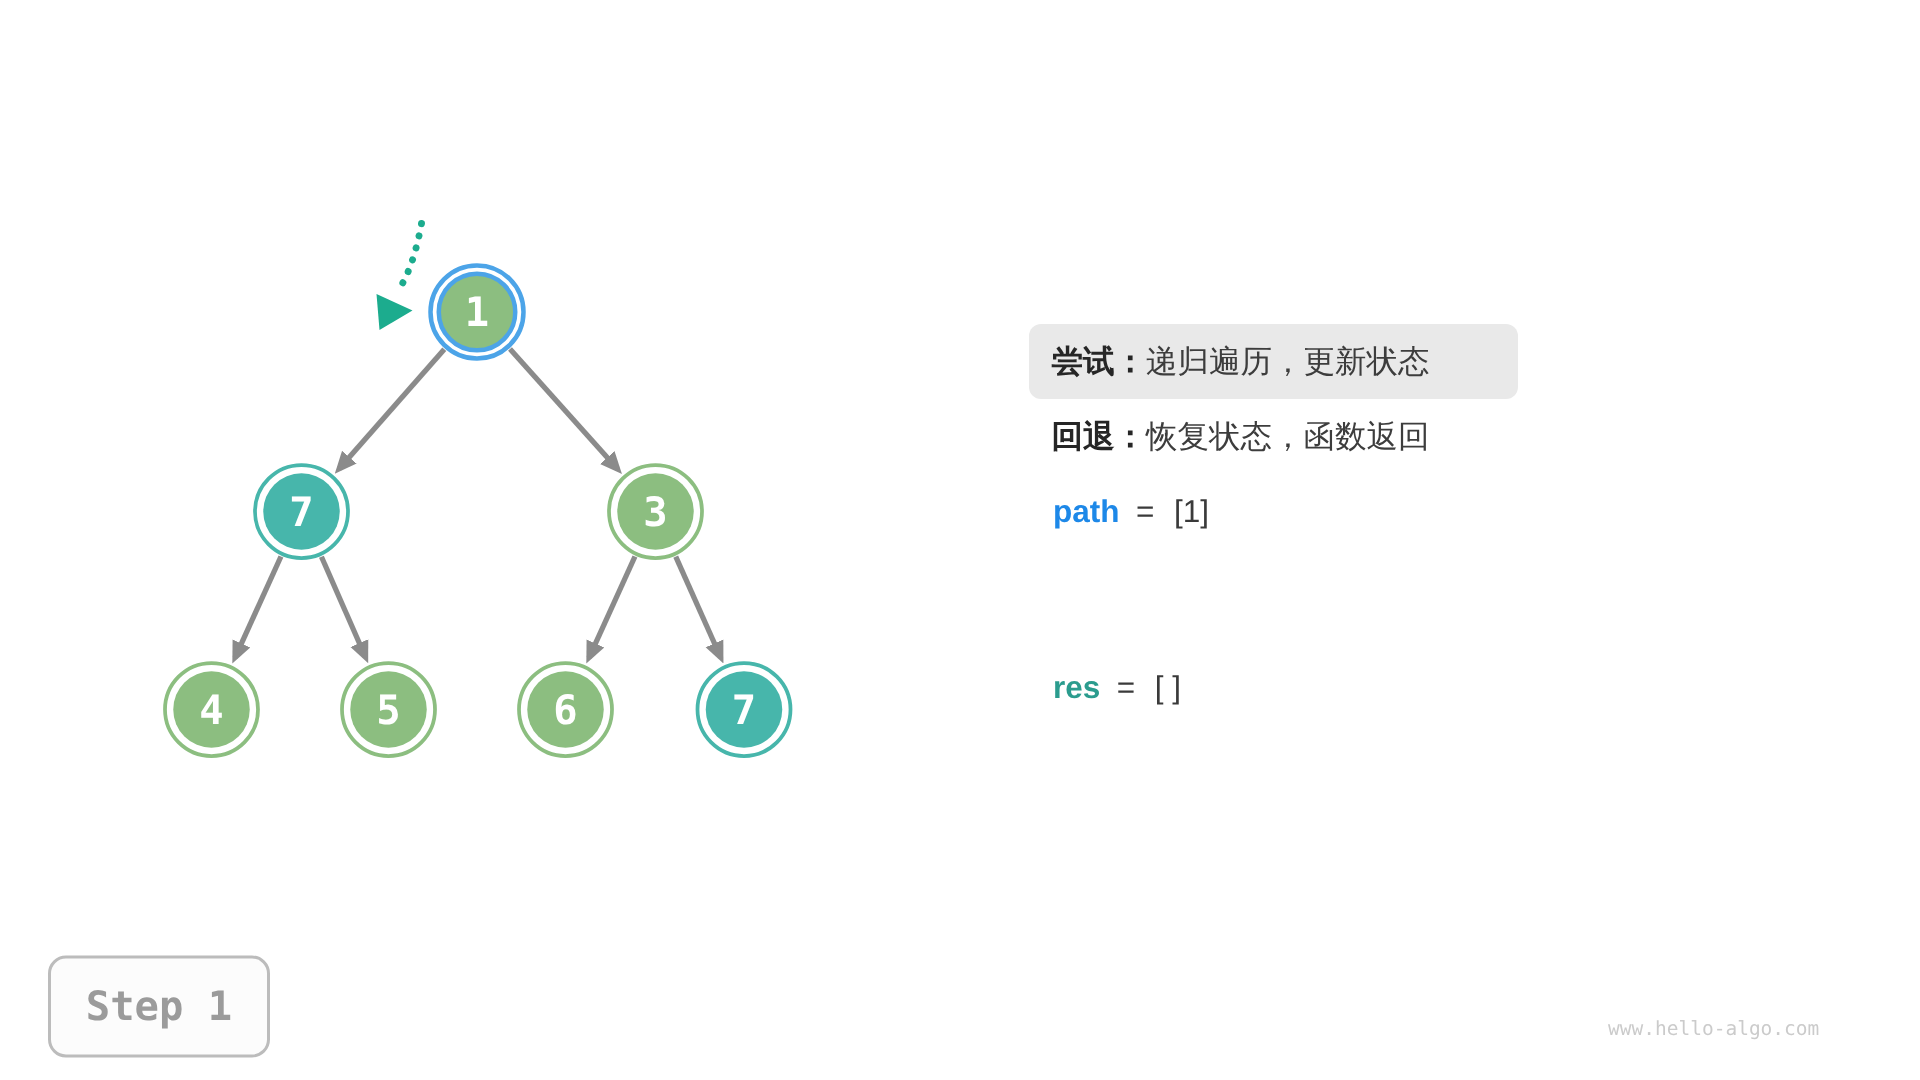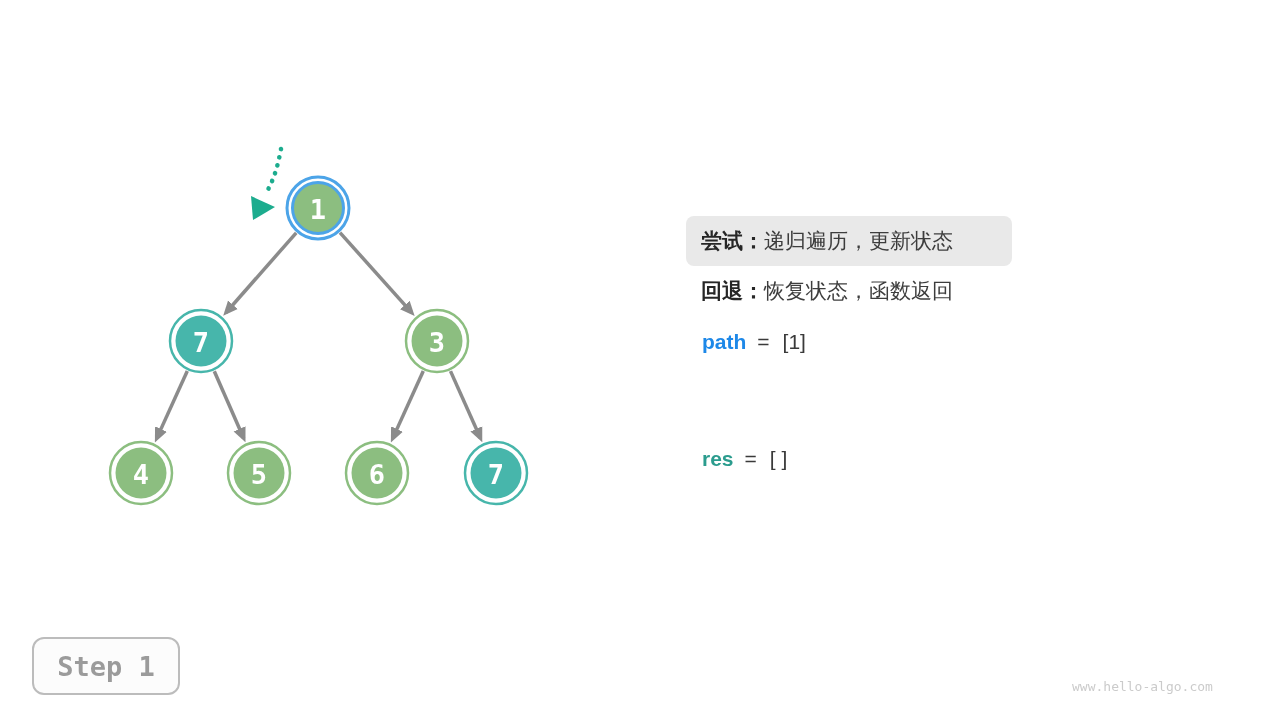--- a/index.html
+++ b/index.html
@@ -79,21 +79,21 @@
   .eq-sign {
     margin: 0 13px 0 11px;
     color: #3a3a3a;
   }
   .val-text { color: #3a3a3a; }
   .step-badge {
     position: absolute;
     left: 32px;
     top: 637px;
     width: 148px;
-    height: 58px;
+    height: 68px;
     box-sizing: border-box;
     border: 2px solid #bcbcbc;
     border-radius: 12px;
     background: #fcfcfc;
     display: flex;
     align-items: center;
     justify-content: center;
     font-family: "DejaVu Sans Mono", monospace;
     font-weight: bold;
     font-size: 27px;

